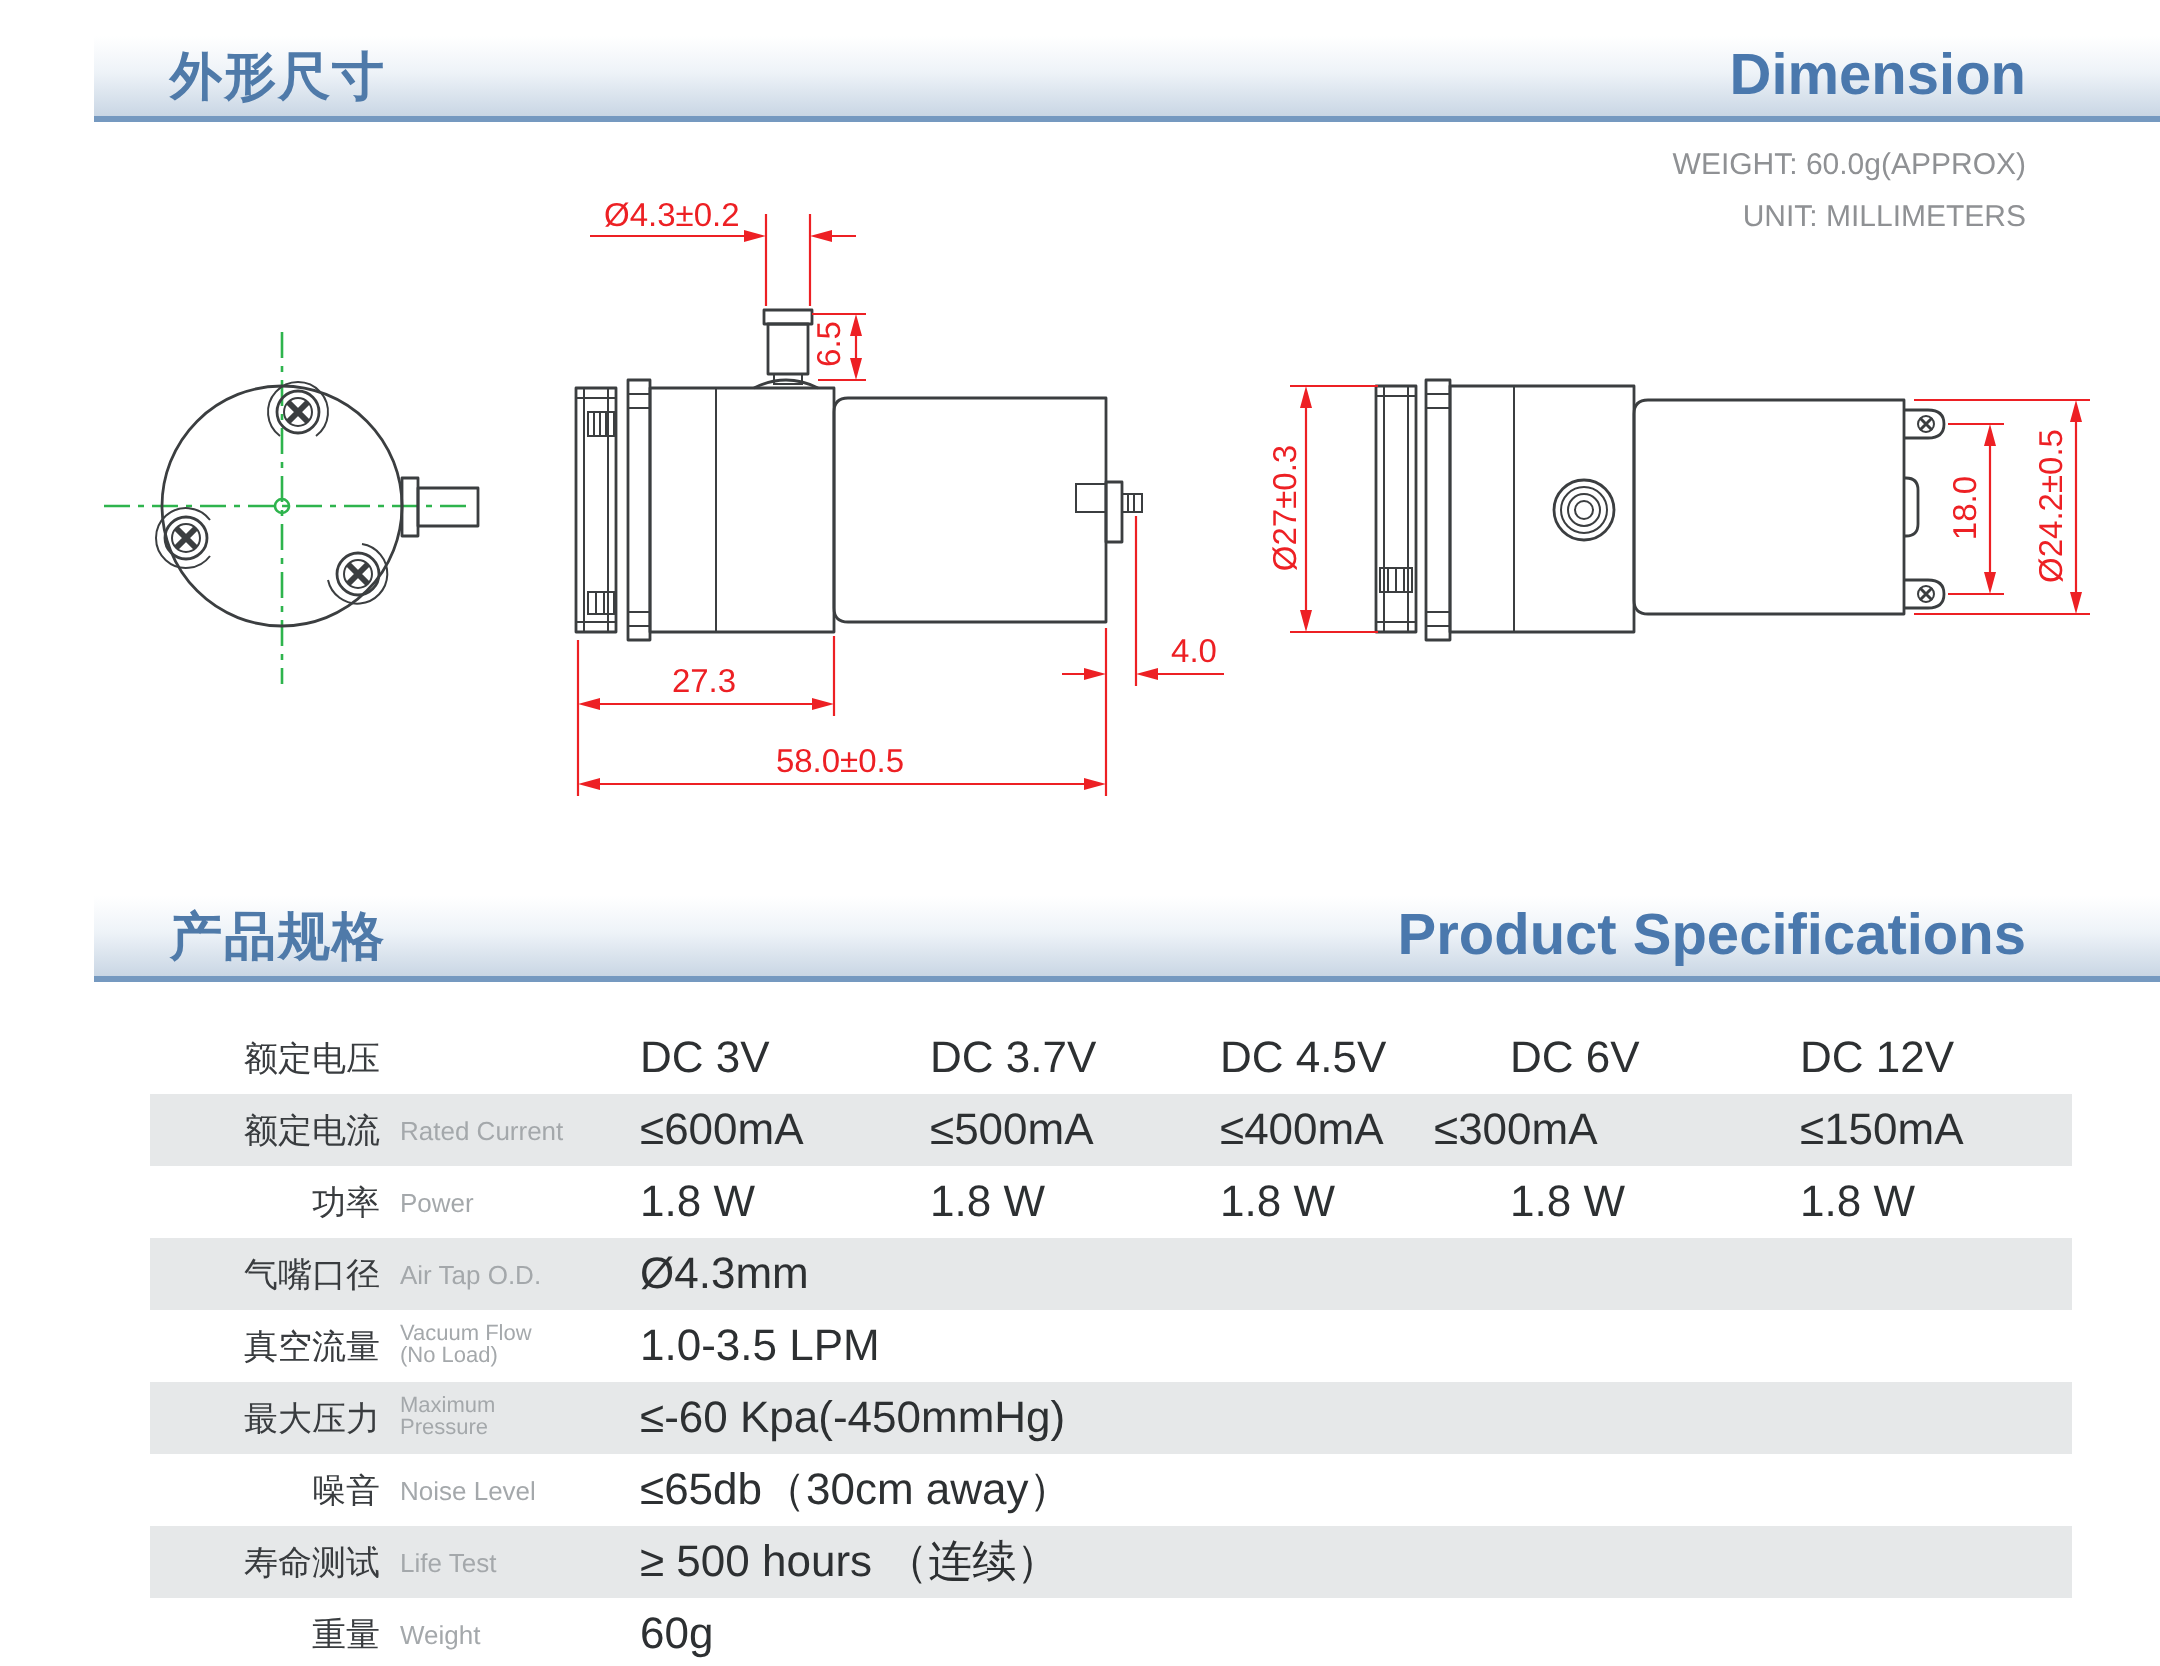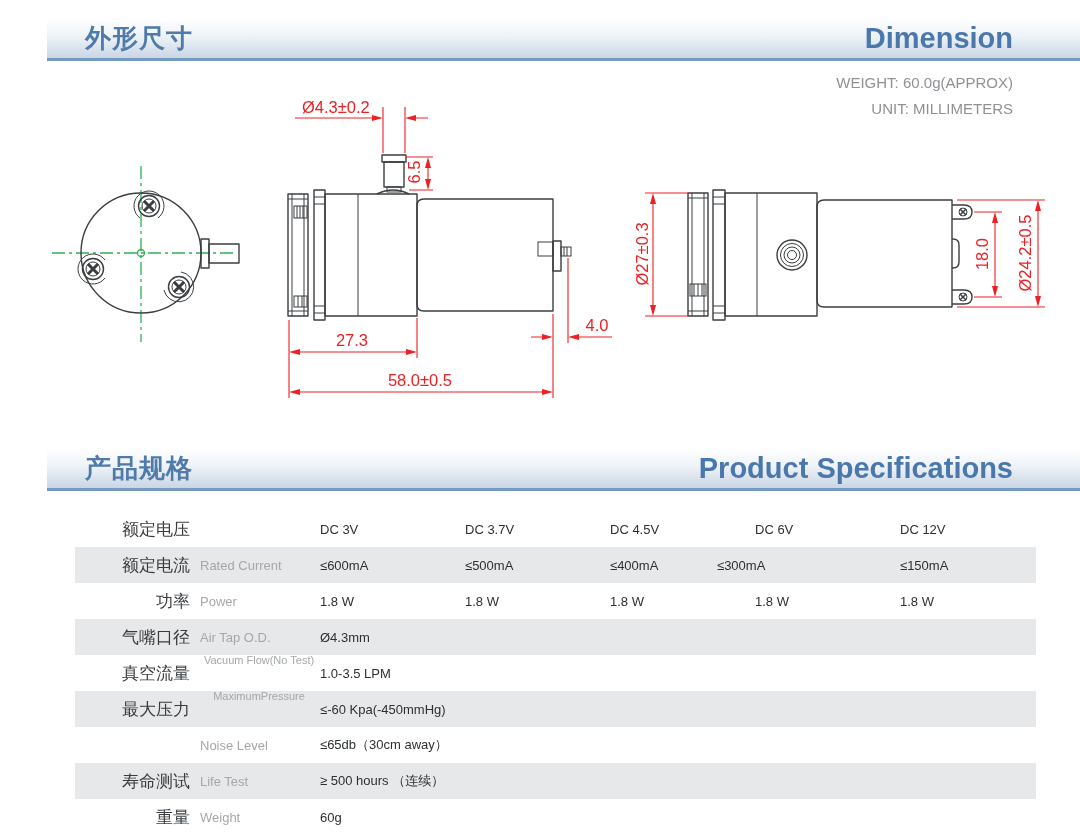--- a/index.html
+++ b/index.html
@@ -27,23 +27,23 @@
   .rt{fill:#ed2024;font-size:16.5px;font-family:"Liberation Sans",sans-serif;}
   .gn{fill:none;stroke:#2eb44d;stroke-width:1.3;stroke-dasharray:13 4 3 4;}
   .gnc{fill:none;stroke:#2eb44d;stroke-width:1.3;}
   
   .specs{position:absolute;left:75px;top:511px;width:961px;}
   .srow{position:relative;height:36px;}
   .srow.stripe{background:#e6e8e9;}
   .cell{position:absolute;top:0;height:36px;display:flex;align-items:center;}
   .c-cn{left:0;width:115px;justify-content:flex-end;font-size:17px;font-weight:normal;color:#393c3f;}
   .c-en{left:125px;width:118px;font-size:13px;color:#a4a8ab;}
-  .c-en.two{flex-direction:row;align-items:flex-start;justify-content:center;
+  .c-en.two{flex-direction:column;align-items:flex-start;justify-content:center;
             font-size:11px;line-height:11.5px;}
-  .c-v{font-size:13px;color:#2d3032;}
+  .c-v{font-size:22px;color:#2d3032;}
 </style>
 </head>
 <body>
 
 <div class="page">
 
   <div class="bar bar1">
     <span class="cn">外形尺寸</span>
     <span class="en">Dimension</span>
   </div>
@@ -207,35 +207,36 @@
     <div class="srow stripe">
       <span class="cell c-cn">气嘴口径</span>
       <span class="cell c-en">Air Tap O.D.</span>
       <span class="cell c-v" style="left:245px">Ø4.3mm</span>
     </div>
 
     <div class="srow">
       <span class="cell c-cn">真空流量</span>
       <span class="cell c-en two">
         <span>Vacuum Flow</span>
-        <span>(No Test)</span>
+        <span>(No Load)</span>
       </span>
       <span class="cell c-v" style="left:245px">1.0-3.5 LPM</span>
     </div>
 
     <div class="srow stripe">
       <span class="cell c-cn">最大压力</span>
       <span class="cell c-en two">
         <span>Maximum</span>
         <span>Pressure</span>
       </span>
       <span class="cell c-v" style="left:245px">≤-60 Kpa(-450mmHg)</span>
     </div>
 
     <div class="srow">
+      <span class="cell c-cn">噪音</span>
       <span class="cell c-en">Noise Level</span>
       <span class="cell c-v" style="left:245px">≤65db（30cm away）</span>
     </div>
 
     <div class="srow stripe">
       <span class="cell c-cn">寿命测试</span>
       <span class="cell c-en">Life Test</span>
       <span class="cell c-v" style="left:245px">≥ 500 hours （连续）</span>
     </div>
 

